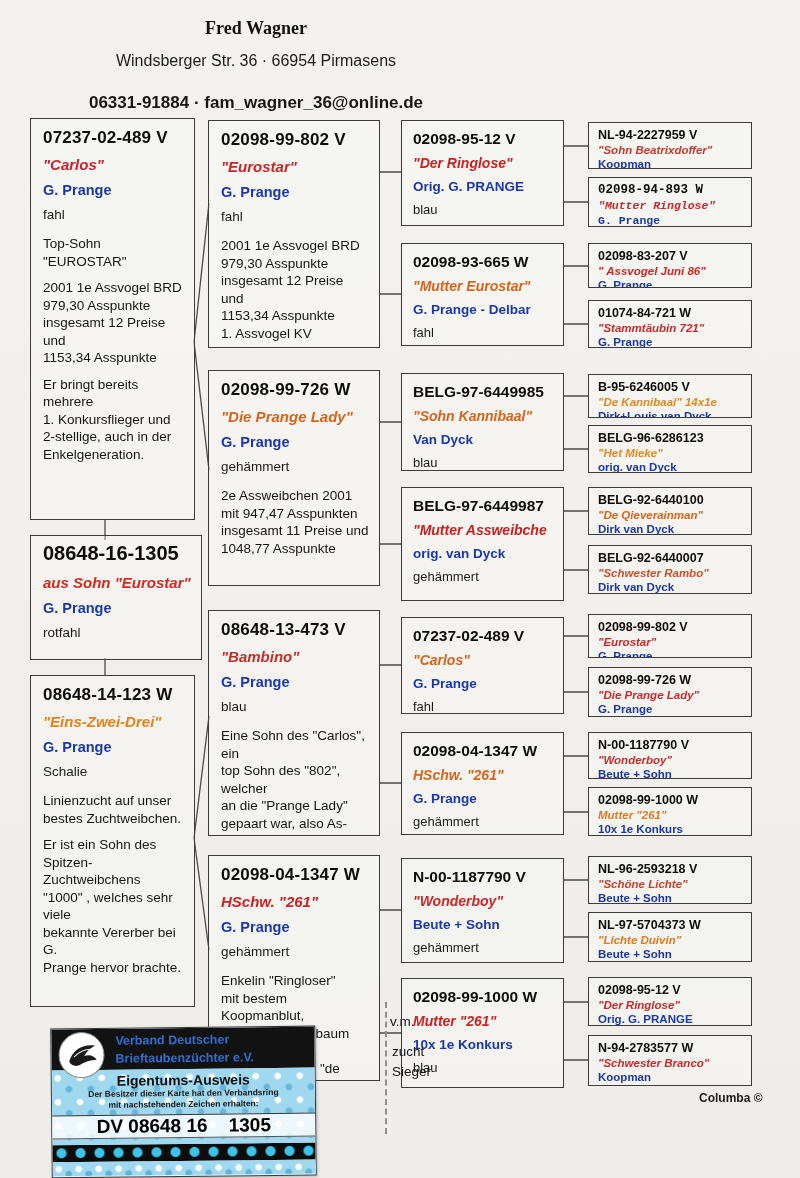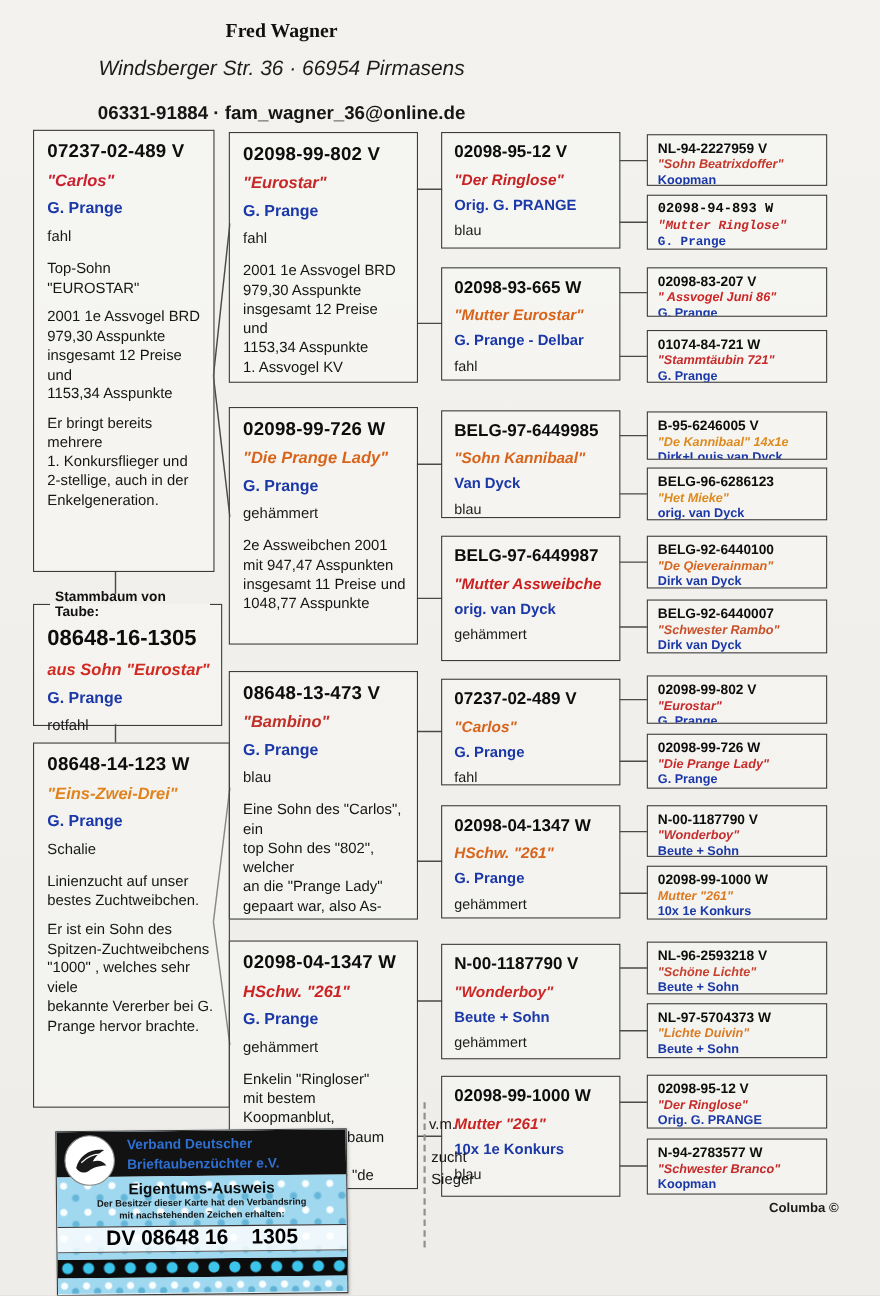--- a/index.html
+++ b/index.html
@@ -31,21 +31,21 @@
   .g4 .pname{font-size:11.5px;margin-top:2px;}
   .g4 .breeder{font-size:11.5px;margin-top:2px;}
   fieldset.subject{position:absolute;border:1.6px solid #3c3c3c;box-sizing:border-box;z-index:1;
        margin:0;padding:2px 10px 8px 12px;background:rgba(253,252,249,0.35);}
   fieldset.subject legend{font-size:12.5px;font-weight:bold;color:#111;padding:0 5px;margin-left:2px;}
   fieldset.subject .ring{font-size:20px;margin-top:4px;}
   fieldset.subject .pname{font-size:15px;margin-top:9px;}
   fieldset.subject .breeder{font-size:14.5px;margin-top:9px;}
   fieldset.subject .plum{font-size:13.5px;margin-top:9px;}
   .hdr-name{font-family:"Liberation Serif", serif;font-weight:bold;font-size:18px;color:#111;}
-  .hdr-addr{font-style:italic;font-size:19px;color:#1c1c1c;}
+  .hdr-addr{font-size:16px;color:#1c1c1c;}
   .hdr-contact{font-weight:bold;font-size:17px;color:#161616;}
   .fragment{position:absolute;font-size:13.5px;color:#161616;z-index:1;}
   .dashline{position:absolute;left:385px;top:1002px;height:132px;width:0;
             border-left:2px dashed #909090;z-index:1;}
   .credit{position:absolute;left:699px;top:1091px;font-size:12px;font-weight:bold;color:#1c1c1c;z-index:1;}
   
   .card{position:absolute;left:51px;top:1027px;width:263px;height:148px;z-index:6;
         transform:rotate(-0.6deg);border:1px solid #3a3a3a;background:#eaf6fb;overflow:hidden;
         box-shadow:1px 1px 3px rgba(0,0,0,0.25);}
   .card-top{position:relative;height:41px;background:#121212;}
@@ -115,28 +115,27 @@
 insgesamt 12 Preise und
 1153,34 Asspunkte</p>
       <p>Er bringt bereits mehrere
 1. Konkursflieger und
 2-stellige, auch in der
 Enkelgeneration.</p>
     </div>
   </div>
 
   <fieldset class="subject" style="left:30px;top:535px;width:157px;height:125px;">
-    <legend>Stammbaum von Taube:</legend>
     <div class="ring">08648-16-1305</div>
     <div class="pname" style="color: rgb(210, 42, 32);">aus Sohn "Eurostar"</div>
     <div class="breeder">G. Prange</div>
     <div class="plum">rotfahl</div>
   </fieldset>
 
-  <div class="box g12" style="left:30px;top:675px;width:179px;height:332px;">
+  <div class="box g12" style="left:30px;top:675px;width:165px;height:332px;">
     <div class="ring">08648-14-123 W</div>
     <div class="pname" style="color: rgb(226, 130, 26);">"Eins-Zwei-Drei"</div>
     <div class="breeder">G. Prange</div>
     <div class="plum">Schalie</div>
     <div class="notes">
       <p>Linienzucht auf unser
 bestes Zuchtweibchen.</p>
       <p>Er ist ein Sohn des
 Spitzen-Zuchtweibchens
 "1000" , welches sehr viele

